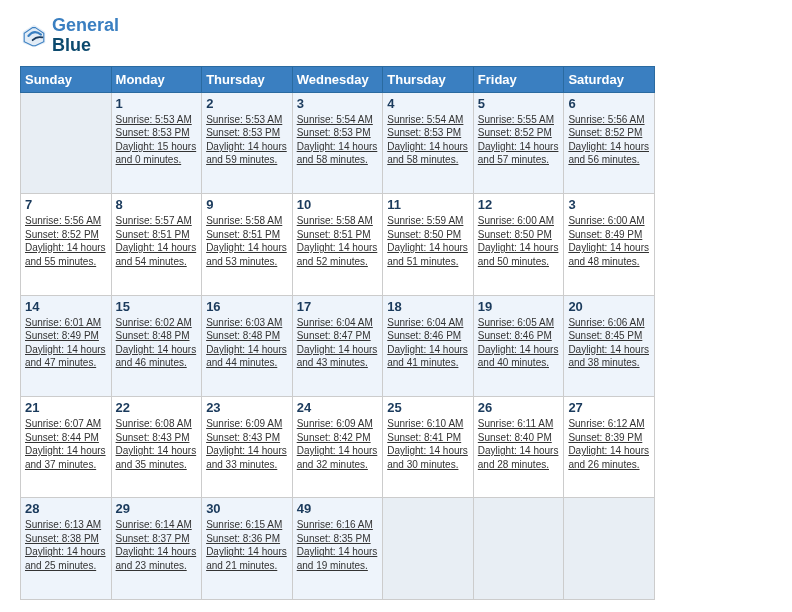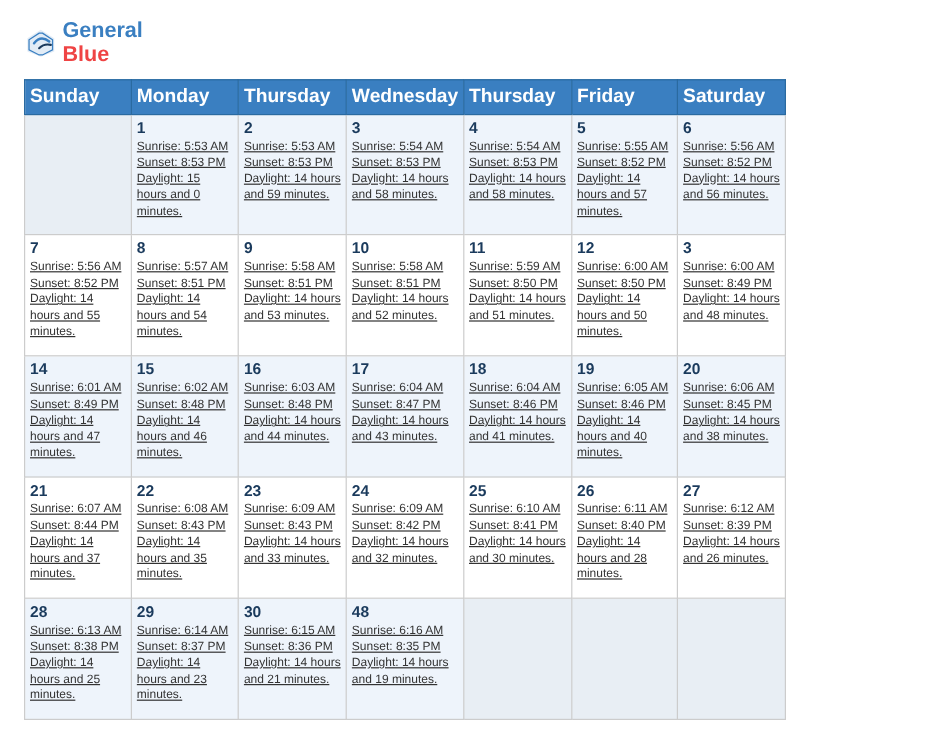--- a/index.html
+++ b/index.html
@@ -58,21 +58,21 @@
     .calendar {
       flex: 1;
       border-collapse: collapse;
       width: 100%;
       font-size: 10.5px;
     }
     .calendar th {
       background: #3a7fc1;
       color: #fff;
       font-weight: bold;
-      font-size: 16px;
+      font-size: 13px;
       padding: 5px 4px;
       text-align: left;
       border: 1px solid #2a6aa0;
     }
     .calendar td {
       border: 1px solid #ccc;
       vertical-align: top;
       padding: 3px 4px;
       width: calc(100%/7);
       height: 80px;
@@ -107,21 +107,21 @@
   <div class="header">
     <div class="logo">
       <svg class="logo-icon" viewBox="0 0 40 40">
         <polygon points="20,4 36,14 36,30 20,36 4,30 4,14" fill="#3a7fc1" opacity="0.15"></polygon>
         <polygon points="22,8 34,16 34,28 22,34 18,34 6,28 6,16 18,8" fill="none" stroke="#3a7fc1" stroke-width="1.5"></polygon>
         <path d="M12 20 Q20 10 30 18" fill="none" stroke="#3a7fc1" stroke-width="3" stroke-linecap="round"></path>
         <path d="M18 26 Q24 20 32 22" fill="none" stroke="#1a3a5c" stroke-width="2.5" stroke-linecap="round"></path>
       </svg>
       <div class="logo-text">
         <div><span>General</span></div>
-        <div style="color:#ef4444">Blue</div>
+        <div style="color:#0c4a6e">Blue</div>
       </div>
     </div>
     <div class="title-block">
       <div class="month-title"></div>
       <div class="location"></div>
     </div>
   </div>
 
   <table class="calendar">
     <thead>
@@ -260,21 +260,21 @@
           </td>
           <td>
             <div class="day-num">29</div>
             <div class="day-info">Sunrise: 6:14 AM<br>Sunset: 8:37 PM<br>Daylight: 14 hours and 23 minutes.</div>
           </td>
           <td>
             <div class="day-num">30</div>
             <div class="day-info">Sunrise: 6:15 AM<br>Sunset: 8:36 PM<br>Daylight: 14 hours and 21 minutes.</div>
           </td>
           <td>
-            <div class="day-num">48</div>
+            <div class="day-num">49</div>
             <div class="day-info">Sunrise: 6:16 AM<br>Sunset: 8:35 PM<br>Daylight: 14 hours and 19 minutes.</div>
           </td>
           <td class="empty"></td>
           <td class="empty"></td>
           <td class="empty"></td>
         </tr>
       </tbody>
   </table>
 </div>
 

